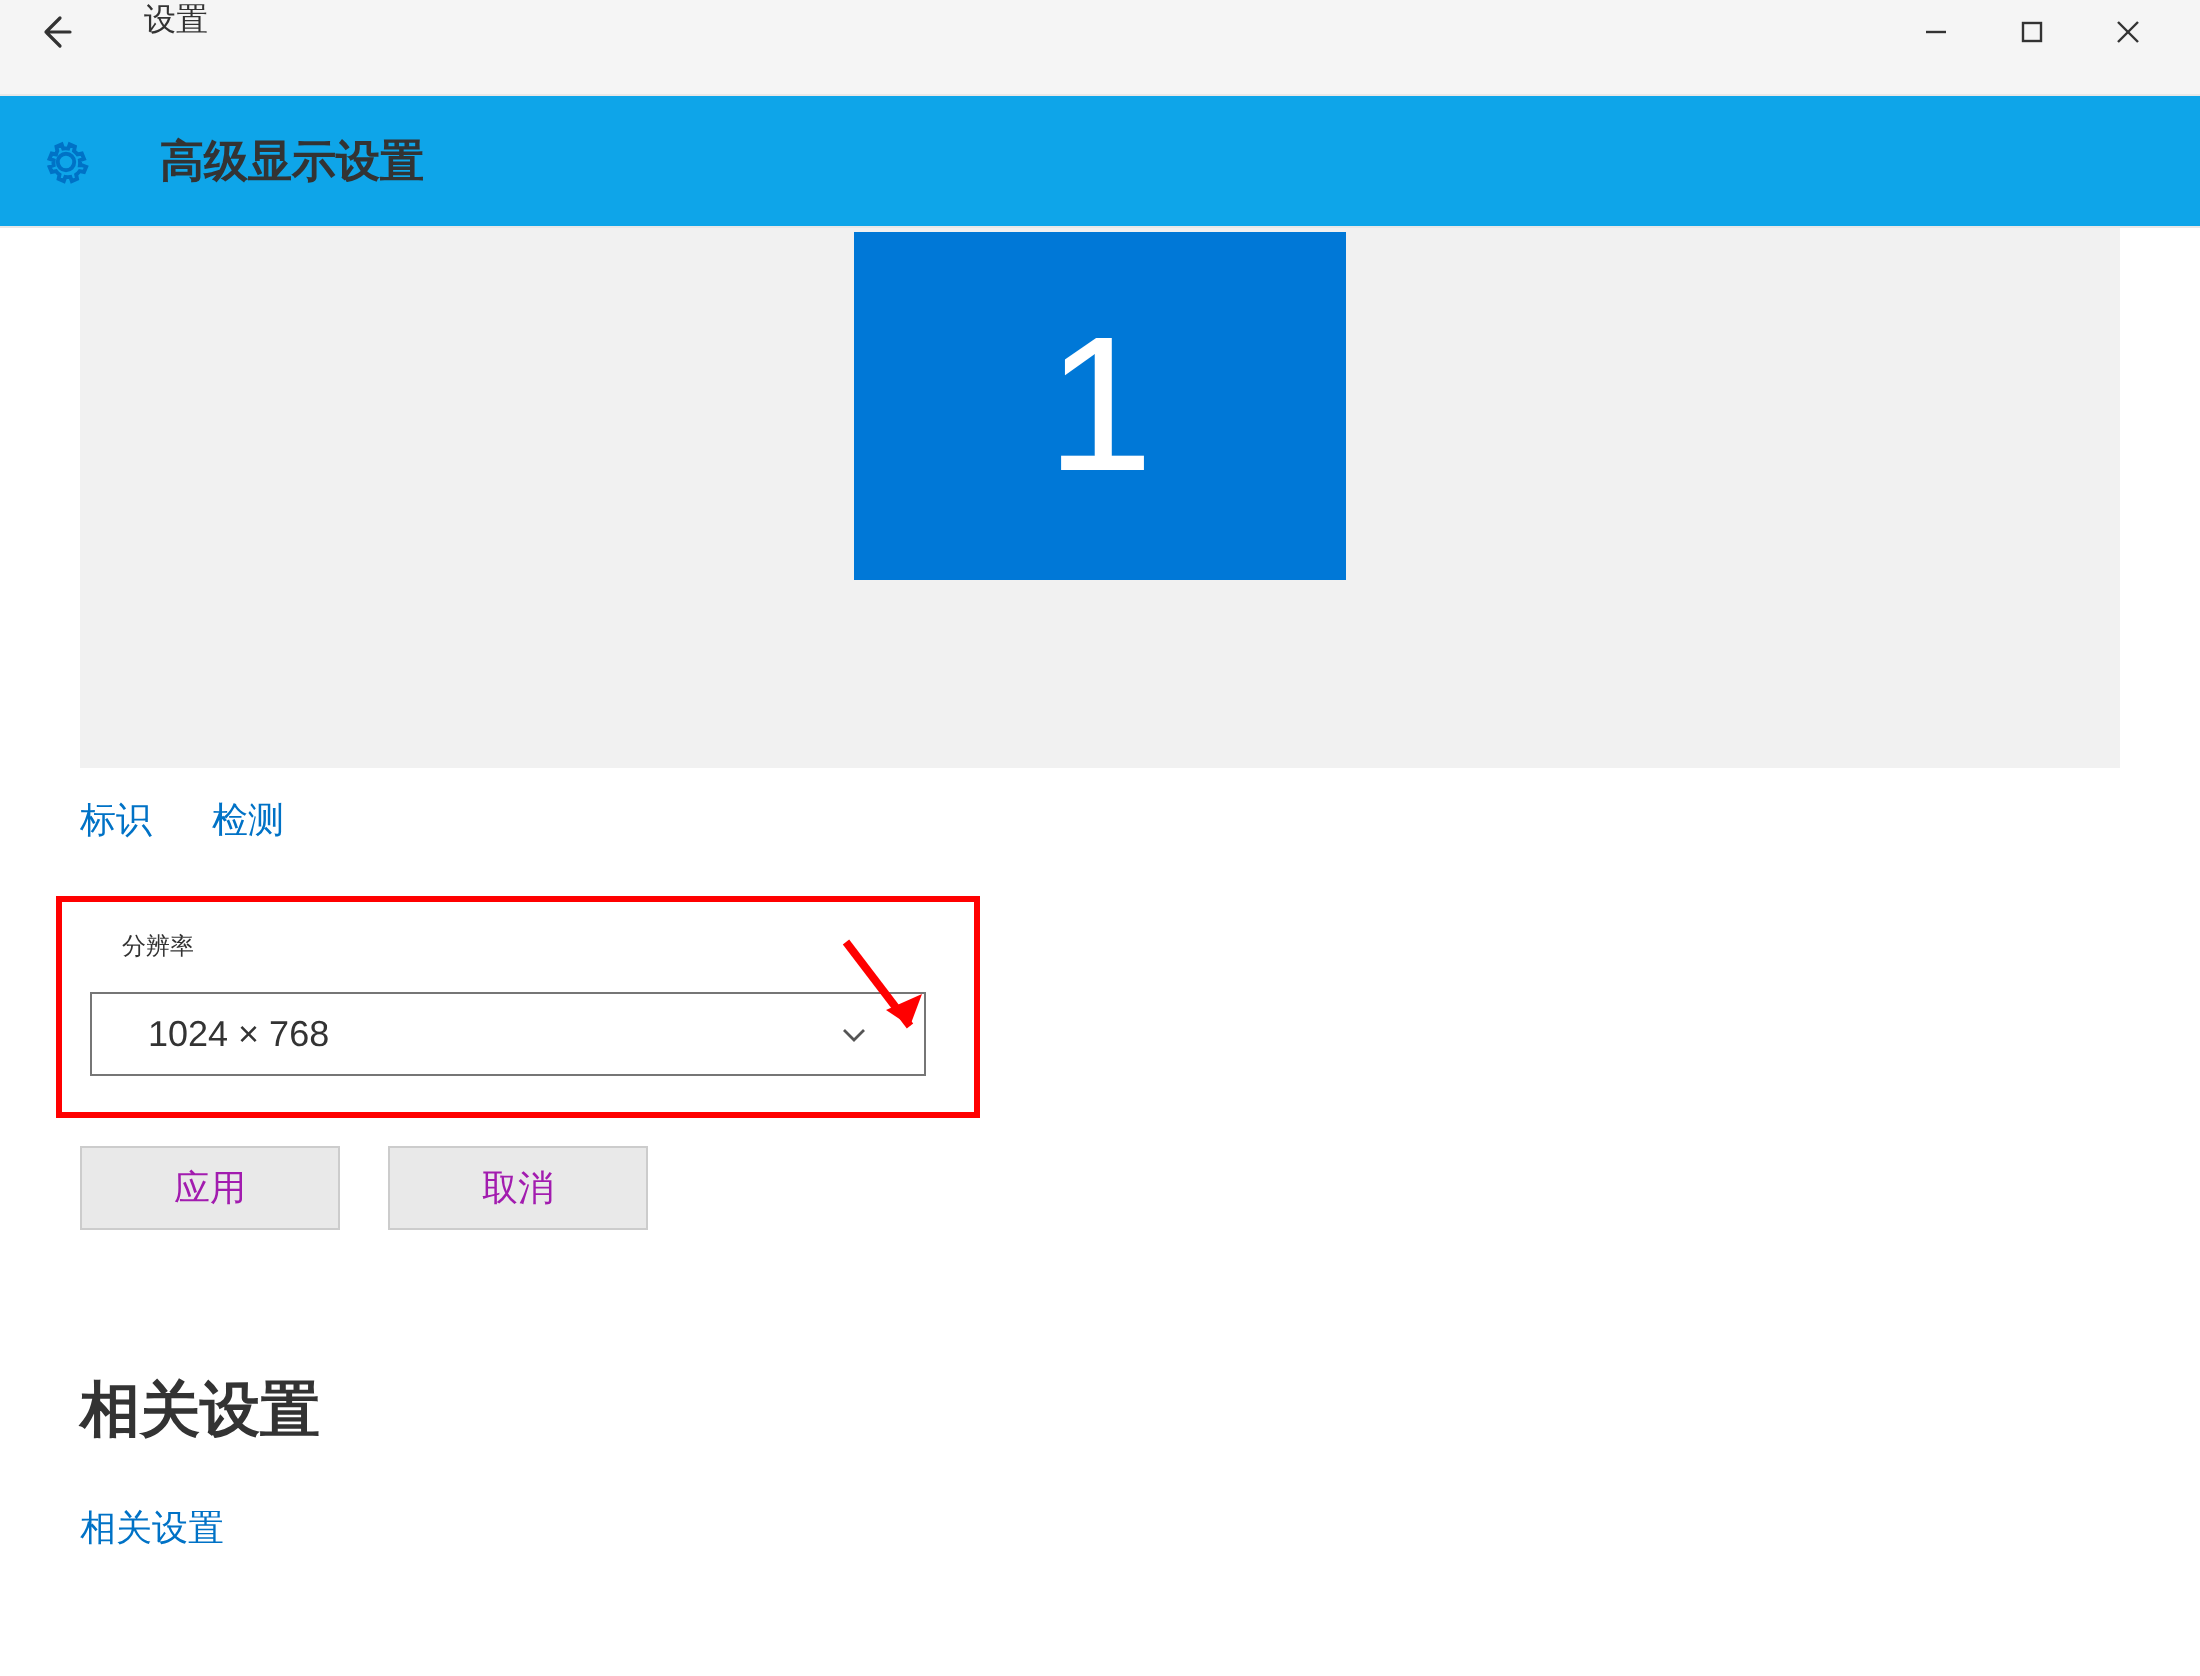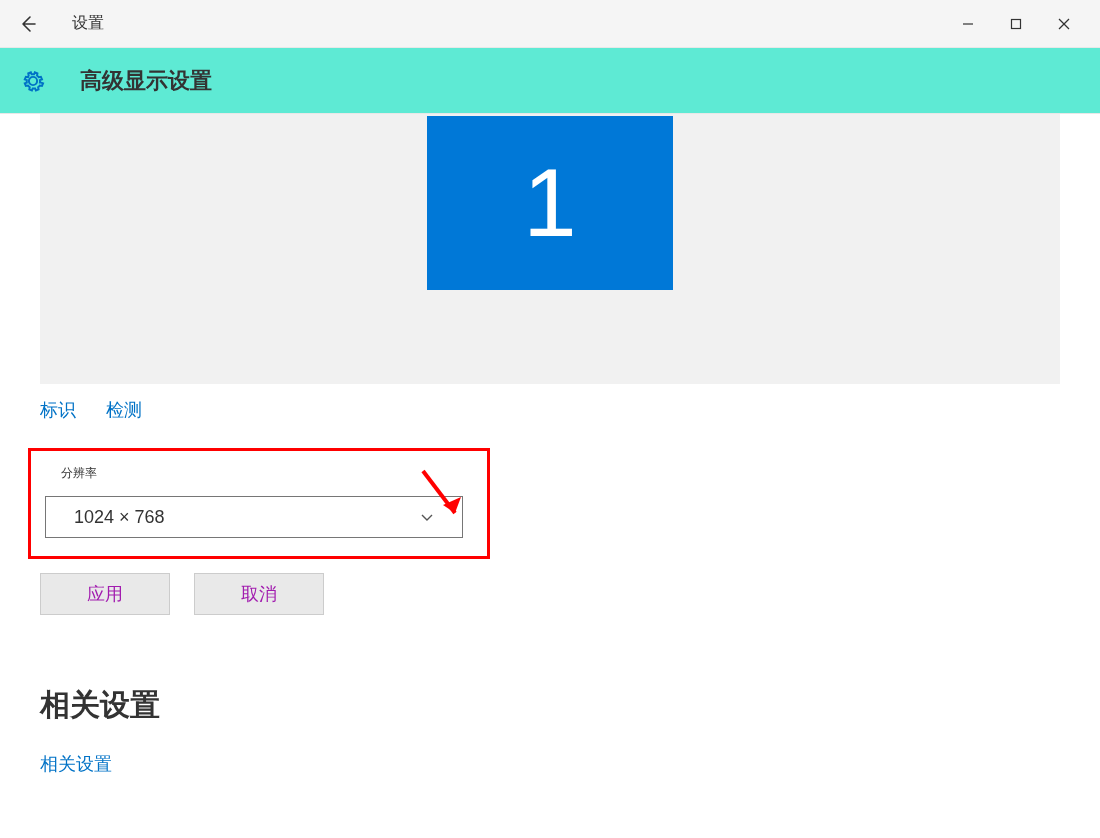--- a/index.html
+++ b/index.html
@@ -8,22 +8,21 @@
       background: #ffffff;
       width: 1100px;
       height: 838px;
       overflow: hidden;
       color: #333;
     }
     .titlebar {
       height: 48px;
       background: #f5f5f5;
       display: flex;
-      align-items: center;
-      padding: 14px 12px;
+      padding: 0 12px;
       border-bottom: 1px solid #e8e8e8;
     }
     .back-btn {
       width: 32px;
       height: 32px;
       display: flex;
       align-items: center;
       justify-content: center;
       cursor: pointer;
     }
@@ -39,21 +38,21 @@
     .window-control {
       width: 48px;
       height: 32px;
       display: flex;
       align-items: center;
       justify-content: center;
       cursor: pointer;
     }
     .subheader {
       height: 66px;
-      background: #5eead4;
+      background: #0ea5e9;
       display: flex;
       align-items: center;
       padding: 0 18px;
       border-bottom: 1px solid #e8e8e8;
     }
     .gear-wrap {
       width: 30px;
       height: 30px;
       display: flex;
       align-items: center;

